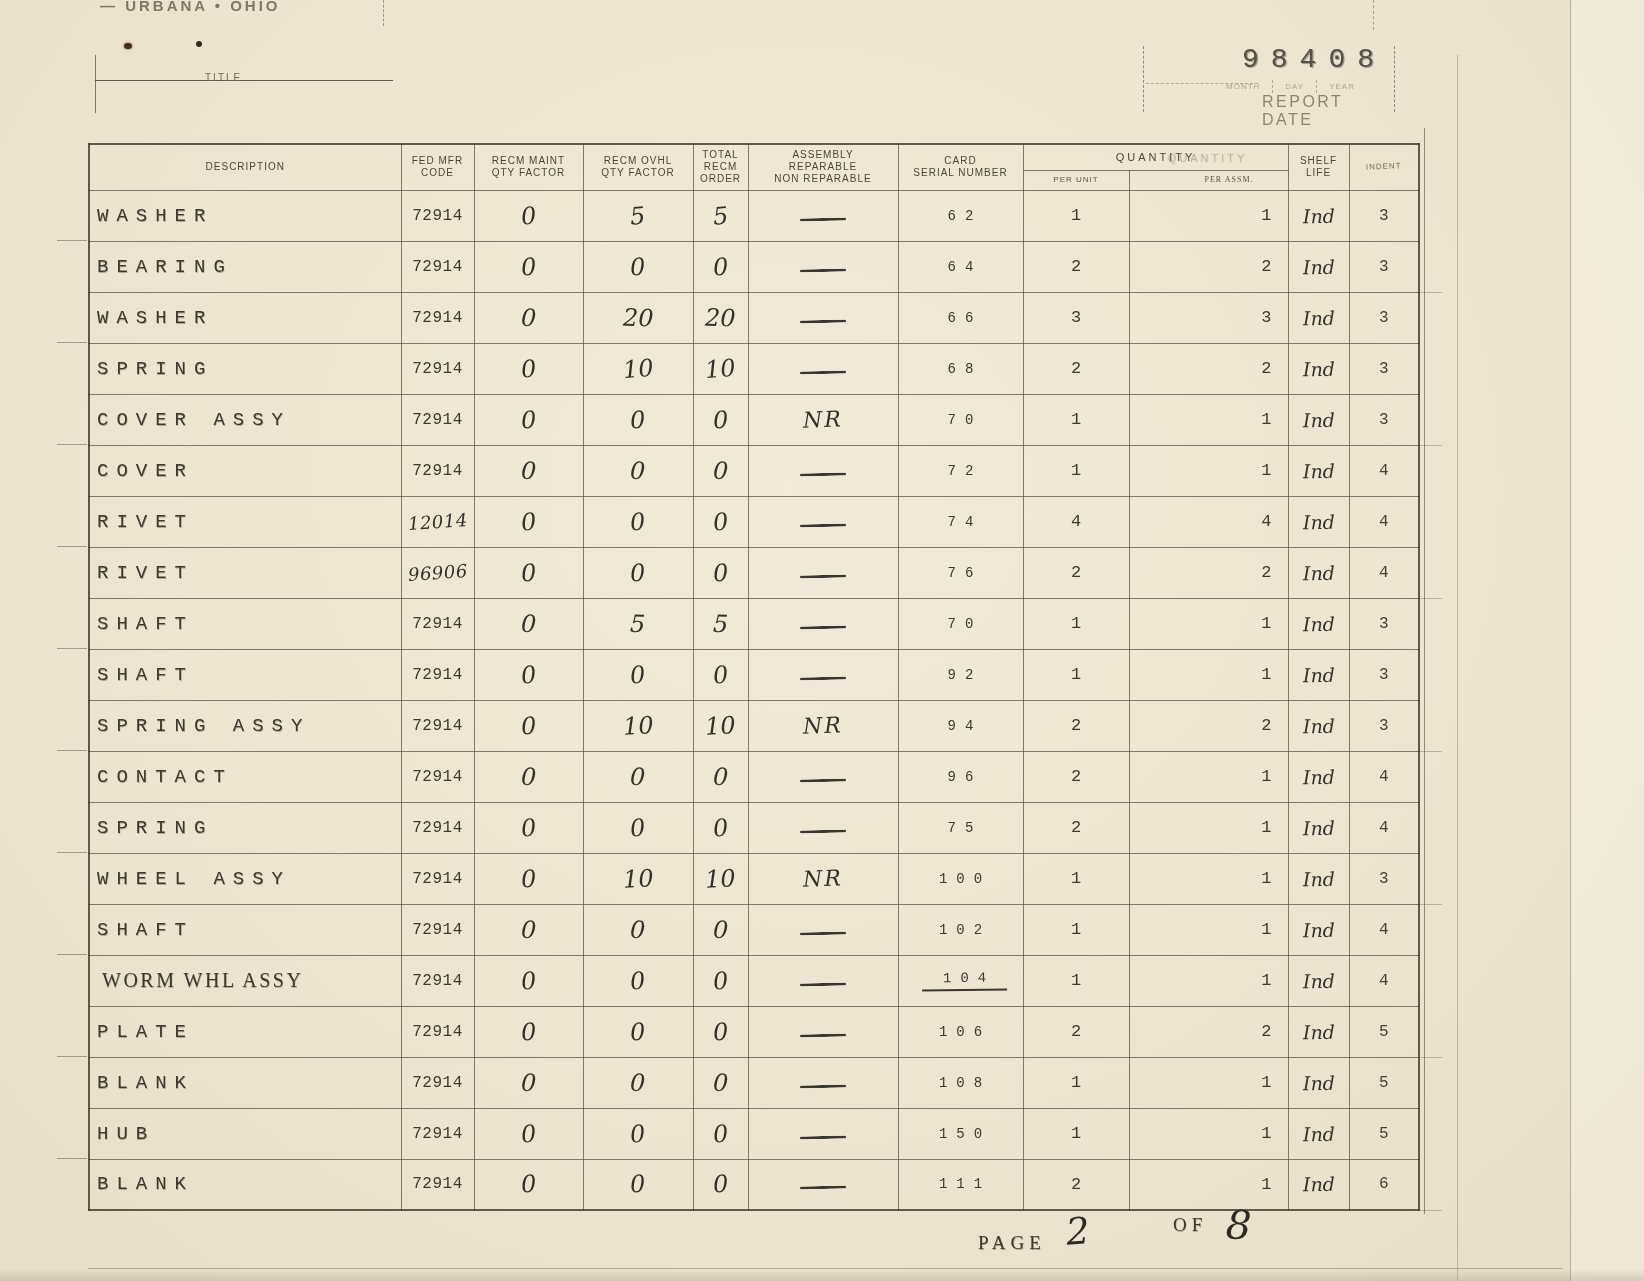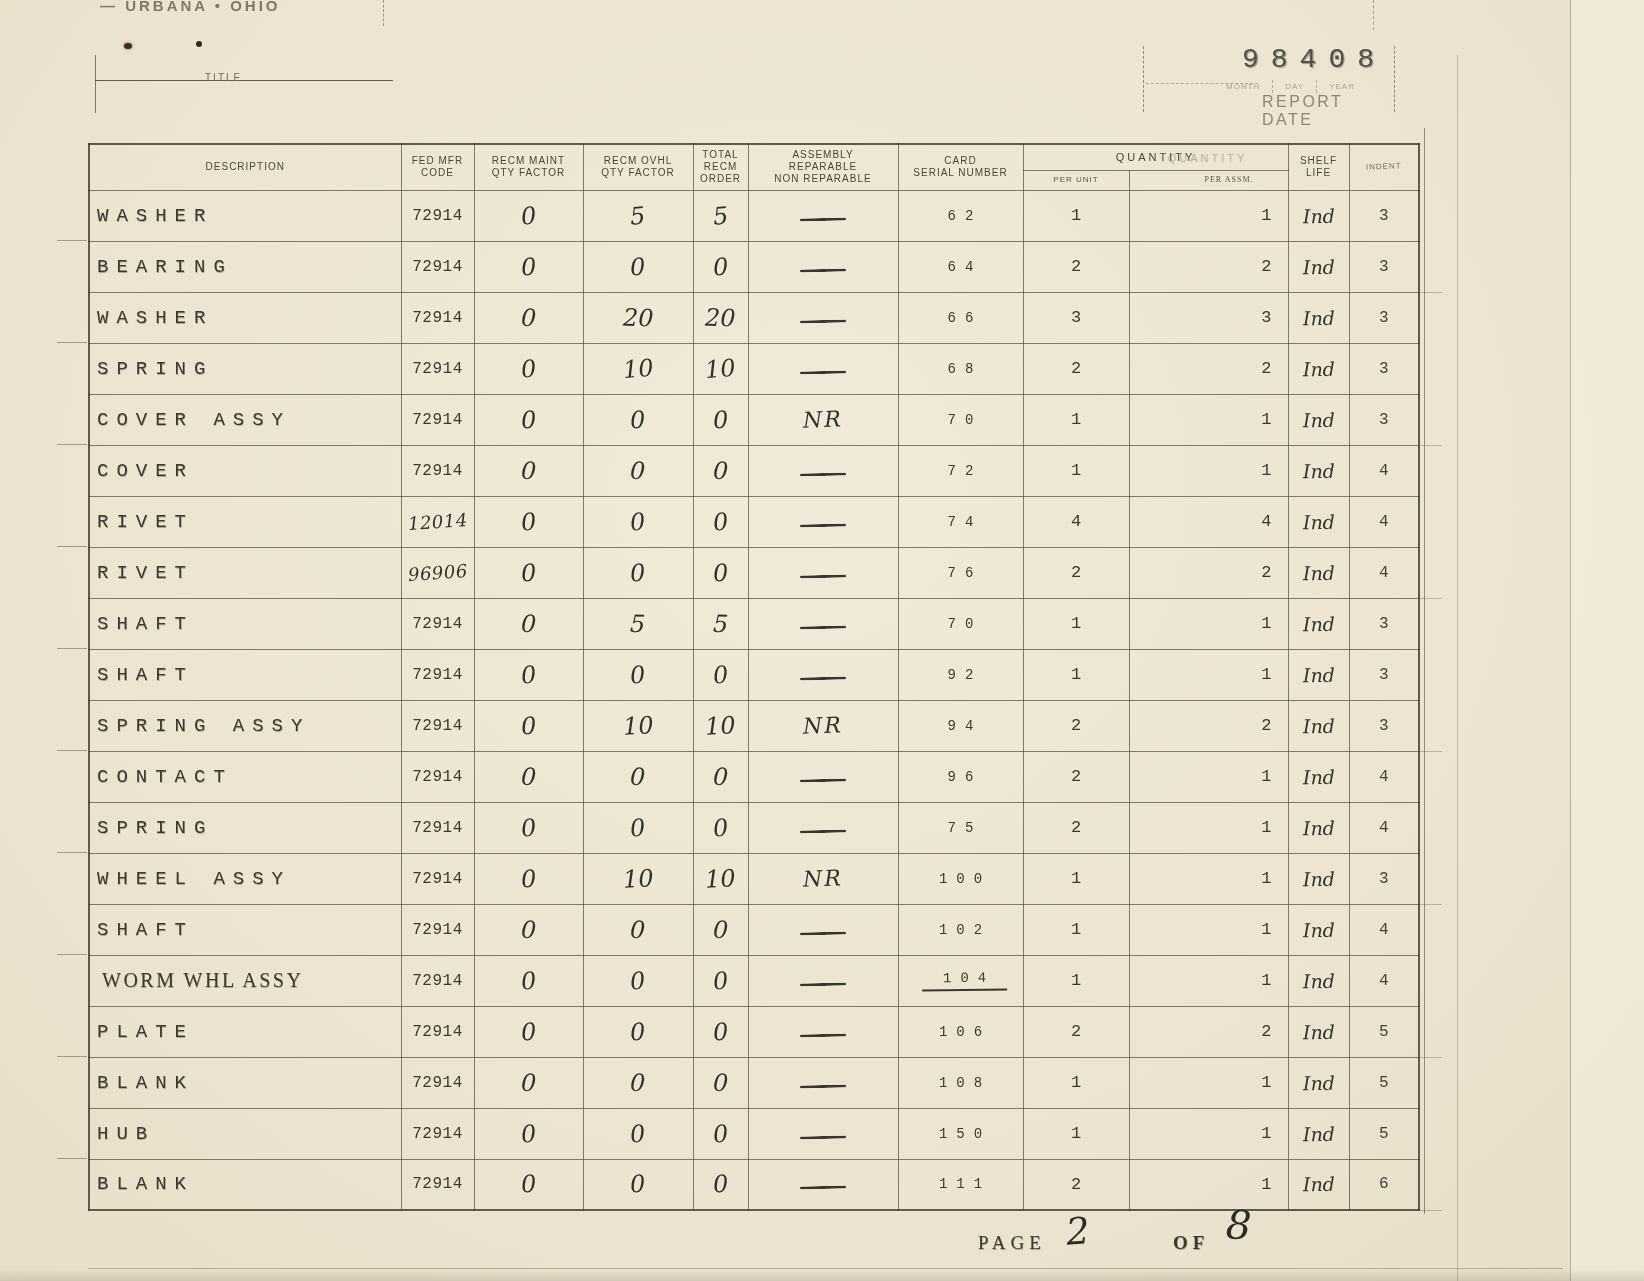--- a/index.html
+++ b/index.html
@@ -59,21 +59,21 @@
   .hand-sm{font-size:18px;transform:rotate(-4deg);}
   tbody tr:nth-child(3n) .hand-num{transform:rotate(2deg);}
   tbody tr:nth-child(3n+1) .hand-num{transform:rotate(-5deg);}
   .dash-mark{display:inline-block;width:46px;height:0;border-top:3px solid #3a362f;border-radius:2px;transform:rotate(-1.5deg);}
   .u-line{display:inline-block;border-bottom:2.5px solid #3a362f;padding:0 12px 3px;transform:rotate(-.7deg);}
   
   .footer{position:absolute;left:978px;top:1212px;width:330px;height:64px;}
   .footer .typed{position:absolute;font-family:"Liberation Serif",serif;font-size:19px;letter-spacing:5px;
     color:#3f3a30;text-shadow:.6px .6px .5px rgba(60,55,45,.4);}
   .footer .pg-label{left:0;top:20px;}
-  .footer .of-label{left:195px;top:20px;font-weight:bold;}
+  .footer .of-label{left:195px;top:2px;}
   .footer .handnum{position:absolute;font-family:"DejaVu Serif",serif;font-style:italic;color:#2e2b25;}
   .footer .pg-num{left:88px;top:-2px;font-size:37px;transform:rotate(-4deg);}
   .footer .pg-total{left:248px;top:-10px;font-size:40px;transform:rotate(3deg);}
   
   .vline{position:absolute;border-left:1px solid;}
   .v-dbl{left:1424px;top:128px;height:1086px;border-color:rgba(86,79,63,.6);}
   .v-fold1{left:1457px;top:55px;height:1226px;border-color:rgba(120,112,94,.38);}
   .v-fold2{left:1570px;top:0;height:1281px;border-color:rgba(120,112,94,.42);}
   .right-strip{position:absolute;left:1571px;top:0;width:73px;height:1281px;background:rgba(255,252,242,.30);}
   .bottom-line{position:absolute;left:88px;top:1268px;width:1475px;border-top:1px solid rgba(120,110,92,.45);}

